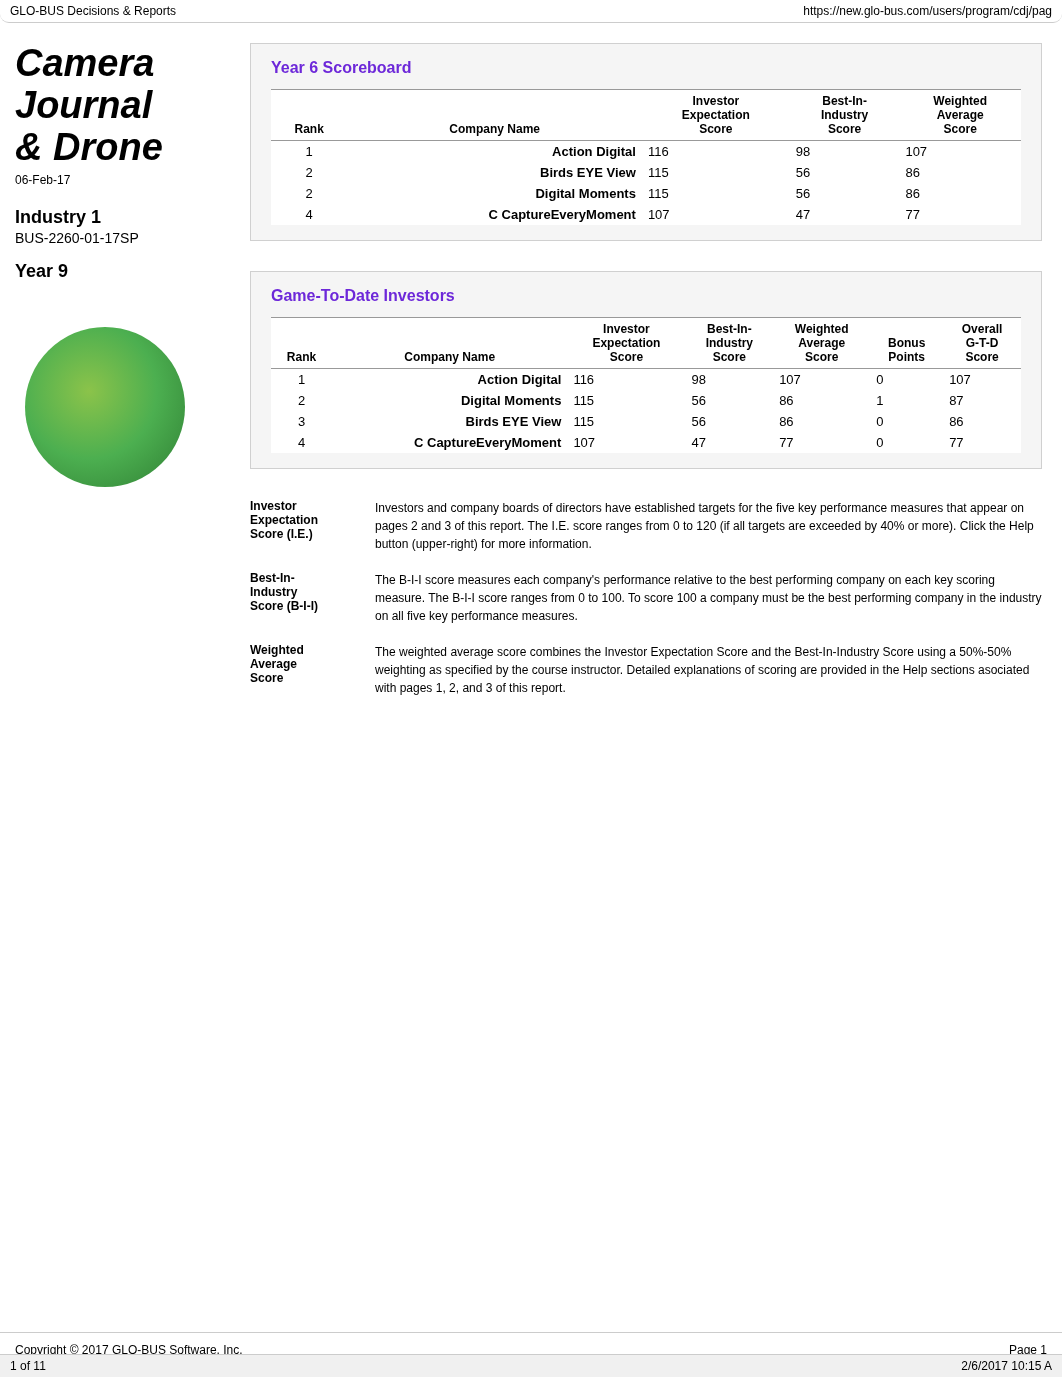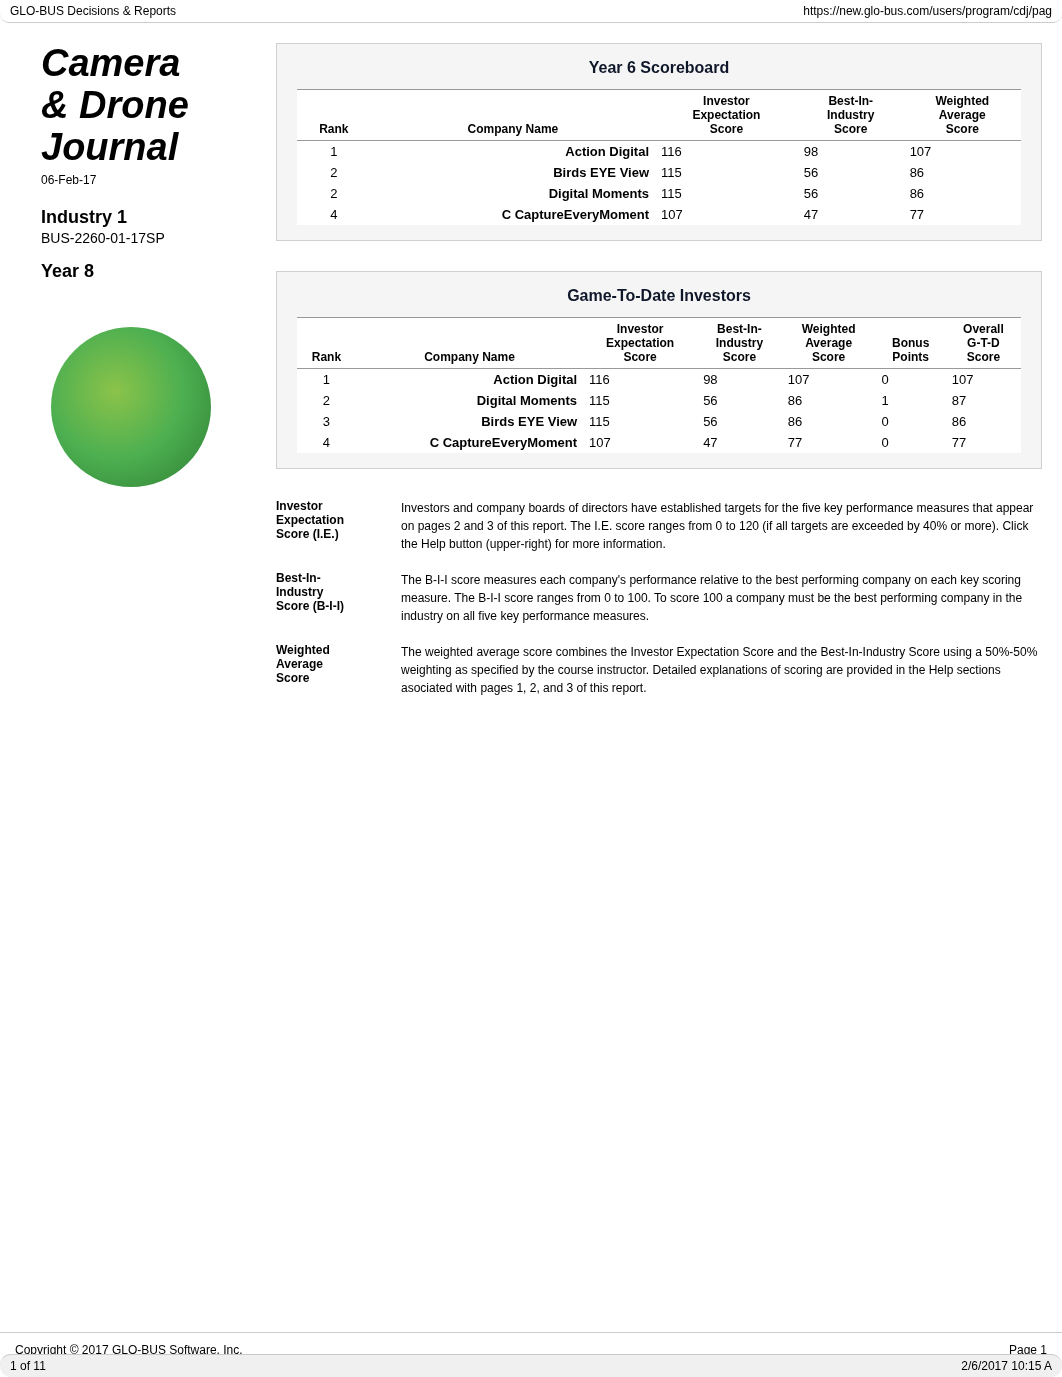--- a/index.html
+++ b/index.html
@@ -28,21 +28,20 @@
       display: flex;
       padding: 10px 0;
     }
 
     
     .sidebar {
       width: 230px;
       min-width: 230px;
       padding: 10px 15px;
       position: relative;
-      margin-left: 26px;
     }
 
     .logo-title {
       font-style: italic;
       font-weight: bold;
       font-size: 38px;
       line-height: 1.1;
       margin-bottom: 5px;
     }
 
@@ -95,25 +94,25 @@
 
     
     .scoreboard-panel {
       border: 1px solid #d0d0d0;
       background: #f5f5f5;
       margin-bottom: 30px;
       padding: 15px 20px;
     }
 
     .scoreboard-title {
-      text-align: center;
+      text-align: left;
       font-size: 16px;
       font-weight: bold;
       margin-bottom: 12px;
-      color: #0f172a;
+      color: #6d28d9;
     }
 
     table {
       width: 100%;
       border-collapse: collapse;
       background: #fff;
     }
 
     table th {
       font-size: 12px;
@@ -188,44 +187,43 @@
       position: fixed;
       bottom: 0;
       left: 0;
       right: 0;
       background: #f0f0f0;
       border-top: 1px solid #ccc;
       padding: 4px 10px;
       display: flex;
       justify-content: space-between;
       font-size: 12px;
-      border-radius: 11px;
     }
   </style>
 </head>
 <body>
 
 <div class="top-bar">
   <span>GLO-BUS Decisions &amp; Reports</span>
   <span>https://new.glo-bus.com/users/program/cdj/pag</span>
 </div>
 
 <div class="main-layout">
 
   <div class="sidebar">
     <div class="logo-title">
       <div>Camera</div>
+      <div>Journal</div>
       <div>&amp; Drone</div>
-      <div>Journal</div>
     </div>
     <div class="date-text">06-Feb-17</div>
 
     <div class="industry-label">Industry 1</div>
     <div class="bus-code">BUS-2260-01-17SP</div>
-    <div class="year-label">Year 8</div>
+    <div class="year-label">Year 9</div>
 
     <div class="green-circle-area">
       <div class="green-circle"></div>
     </div>
   </div>
 
   <div class="content-area">
 
     <div class="scoreboard-panel">
       <div class="scoreboard-title">Year 6 Scoreboard</div>

